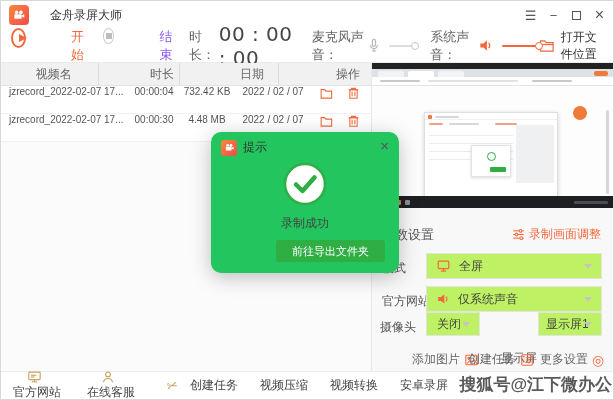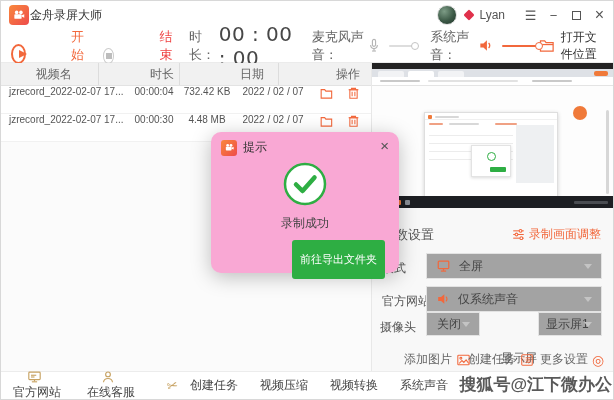--- a/index.html
+++ b/index.html
@@ -7,45 +7,45 @@
   body { font-family:"Liberation Sans", sans-serif; }
   .window{ width:614px; height:400px; position:relative; background:#fff; overflow:hidden;
            border:1px solid #d8d8d8; margin:0 auto; }
 
   
   .titlebar{ position:absolute; top:0; left:0; right:0; height:28px; background:#fff;
              display:flex; align-items:center; }
   .logo{ width:20px; height:20px; margin-left:8px; border-radius:4px;
          background:linear-gradient(135deg,#f9883c,#ee4b4b);
          display:flex; align-items:center; justify-content:center; flex:0 0 auto; }
-  .app-title{ margin-left:1px; font-size:12px; color:#333; }
+  .app-title{ margin-left:21px; font-size:12px; color:#333; }
   .tb-right{ margin-left:auto; display:flex; align-items:center; height:28px; }
   .avatar{ width:20px; height:20px; border-radius:50%;
            background:radial-gradient(circle at 35% 30%, #7d9c86 0%, #3d5a47 55%, #1f3329 100%);
            border:1px solid #e0e0e0; }
   .gem{ width:8px; height:8px; background:#e0314b; transform:rotate(45deg);
         border-radius:1.5px; margin:0 6px 0 8px; }
   .username{ font-size:12px; color:#555; margin-right:14px; }
   .winbtn{ width:23px; height:28px; display:flex; align-items:center; justify-content:center;
            color:#555; font-size:13px; cursor:pointer; }
   .maxbox{ width:9px; height:9px; border:1px solid #555; display:inline-block; }
   .winbtn.close{ font-size:16px; margin-right:2px; }
 
   
   .toolbar{ position:absolute; top:28px; left:0; right:0; height:34px; background:#fff;
             border-bottom:1px solid #ebebeb; display:flex; align-items:center; }
-  .ctl{ display:flex; align-items:flex-end; cursor:pointer;gap:40px; }
+  .ctl{ display:flex; align-items:flex-start; cursor:pointer;gap:40px; }
   .play-circle{ width:20px; height:20px; border:2px solid #f2683c; border-radius:50%; position:relative; }
   .play-tri{ position:absolute; left:6px; top:4px; width:0; height:0;
              border-left:8px solid #f2683c; border-top:4.5px solid transparent; border-bottom:4.5px solid transparent; }
   .start-label{ color:#f2683c; font-size:13px; margin-left:5px; }
   .stop-circle{ width:16px; height:16px; border:1.5px solid #cccccc; border-radius:50%;
                 display:flex; align-items:center; justify-content:center; }
   .stop-sq{ width:6px; height:6px; background:#bdbdbd; }
-  .stop-label{ color:#ef4444; font-size:13px; margin-left:5px; }
+  .stop-label{ color:#8b5cf6; font-size:13px; margin-left:5px; }
   .lbl{ font-size:13px; color:#666; }
   .timer{ font-size:20px; color:#474747; font-family:"DejaVu Sans", sans-serif; letter-spacing:0.5px; margin-left:3px; }
   .slider{ height:2px; background:#ddd; border-radius:2px; position:relative; cursor:pointer; }
   .slider .knob{ position:absolute; right:-4px; top:-3px; width:8px; height:8px; border-radius:50%;
                  background:#fff; border:1.5px solid #c4c4c4; }
   .slider.orange{ background:#f2683c; }
   .slider.orange .knob{ border-color:#f2683c; }
   .open-loc{ margin-left:auto; margin-right:10px; display:flex; align-items:center; cursor:pointer; }
   .open-loc span.txt{ font-size:12px; color:#333; margin-left:5px; }
 
@@ -91,21 +91,21 @@
   .pv-taskbar{ position:absolute; bottom:0; left:0; right:0; height:12px; background:#1d1f23; }
   .tb-ico{ position:absolute; top:3.5px; width:5px; height:5px; border-radius:1px; }
   .pv-tray{ position:absolute; right:5px; top:4.5px; width:34px; height:3px; background:#4a4d52; border-radius:1px; }
 
   .settings{ position:absolute; top:145px; left:0; right:0; bottom:0; }
   .sec-title{ position:absolute; left:10px; top:18px; font-size:13px; color:#555; }
   .adjust{ position:absolute; right:12px; top:18px; display:flex; align-items:center;
            color:#f2683c; font-size:12px; cursor:pointer; }
   .adjust svg{ margin-right:4px; }
   .s-label{ position:absolute; font-size:12px; color:#555; }
-  .select{ position:absolute; background:#a3a3a3; border:1px solid #e3e3e3; display:flex;
+  .select{ position:absolute; background:#bef264; border:1px solid #e3e3e3; display:flex;
            align-items:center; font-size:12px; color:#444; cursor:pointer; }
   .select .ic{ margin-left:9px; display:flex; }
   .select .val{ margin-left:8px; }
   .select .val.noic{ margin-left:10px; }
   .chev{ position:absolute; right:9px; top:50%; margin-top:-2px; width:0; height:0;
          border-left:4px solid transparent; border-right:4px solid transparent; border-top:5px solid #c4c4c4; }
   .qlink{ position:absolute; top:143px; display:flex; align-items:center; font-size:12px;
           color:#666; cursor:pointer; }
   .qlink .ic{ margin-left:4px; display:flex; }
   .gear-glyph{ color:#f2683c; font-size:14px; line-height:1; }
@@ -114,56 +114,51 @@
   .footer{ position:absolute; left:0; right:0; bottom:0; height:28px; background:#fff;
            border-top:1px solid #ececec; display:flex; align-items:center; font-size:12px; color:#444; }
   .f-item{ display:flex; align-items:center; cursor:pointer;flex-direction:column; }
   .f-item .ic{ margin-right:6px; display:flex; }
   .scissors{ color:#c7a262; font-size:13px; transform:rotate(-15deg); display:inline-block; }
 
   .watermark{ position:absolute; right:1px; bottom:3px; font-size:17px; font-weight:bold;
               color:#3d3d3d; opacity:0.85; z-index:60; letter-spacing:0px; }
 
   
-  .dialog{ position:absolute; left:210px; top:131px; width:188px; height:141px; background:#f9a8d4;
+  .dialog{ position:absolute; left:210px; top:131px; width:188px; height:141px; background:#22c55e;
            border-radius:10px; box-shadow:0 4px 20px rgba(0,0,0,0.25); z-index:40; }
   .dlg-head{ position:absolute; top:7px; left:10px; display:flex; align-items:center; }
   .dlg-logo{ width:16px; height:16px; border-radius:3px;
              background:linear-gradient(135deg,#f9883c,#ee4b4b);
              display:flex; align-items:center; justify-content:center; }
   .dlg-title{ font-size:12px; color:#333; margin-left:6px; }
   .dlg-close{ position:absolute; top:6px; right:10px; font-size:15px; color:#555; cursor:pointer; line-height:1; }
   .dlg-check{ position:absolute; left:50%; top:29px; transform:translateX(-50%); }
   .dlg-msg{ position:absolute; top:83px; left:0; right:0; text-align:center; font-size:12px; color:#444; }
-  .dlg-btn{ position:absolute; right:14px; top:108px; height:39px; padding:0 8px; background:#2eae43;
+  .dlg-btn{ position:absolute; right:14px; top:108px; height:22px; padding:0 16px; background:#2eae43;
             border-radius:3px; color:#fff; font-size:11px; display:flex; align-items:center; cursor:pointer; }
 </style>
 </head>
 <body>
 
 <div class="window">
 
   <div class="titlebar">
     <div class="logo">
       <svg width="14" height="14" viewBox="0 0 24 24">
           <g fill="#fff">
         <circle cx="8" cy="7.5" r="3.1"></circle>
             <circle cx="15.3" cy="7.5" r="3.1"></circle>
         <rect x="4" y="10.5" width="12.5" height="8" rx="1.5"></rect>
         <polygon points="16.5,12.5 21,10.5 21,16.5 16.5,14.5"></polygon>
       </g>
         </svg>
     </div>
     <span class="app-title">金舟录屏大师</span>
     <div class="tb-right">
-      <div style="display:flex;align-items:center;cursor:pointer;">
-        <div class="avatar"></div>
-        <span class="gem"></span>
-        <span class="username">Lyan</span>
-      </div>
       <div class="winbtn">☰</div>
       <div class="winbtn">−</div>
       <div class="winbtn">
           <span class="maxbox"></span>
         </div>
       <div class="winbtn close">×</div>
     </div>
   </div>
 
   <div class="toolbar">
@@ -351,21 +346,21 @@
       <div class="select" style="left:54px;top:104px;width:54px;height:24px;">
         <span class="val noic">关闭</span>
         <span class="chev"></span>
       </div>
       <span class="s-label" style="left:129px;top:97px;margin-top:45px;">显示屏</span>
       <div class="select" style="left:166px;top:104px;width:64px;height:24px;">
         <span class="val noic" style="margin-left:7px;">显示屏1</span>
         <span class="chev"></span>
       </div>
 
-      <div class="qlink" style="left:32px;text-align:center;">
+      <div class="qlink" style="left:40px;text-align:center;">
         <span>添加图片</span>
         <span class="ic">
           <svg width="15" height="14" viewBox="0 0 16 16" fill="none" stroke="#f2683c" stroke-width="1.2">
             <rect x="1.5" y="2.5" width="13" height="11" rx="1"></rect>
               <circle cx="5" cy="6" r="1.1"></circle>
             <path d="M3 12 l3.2-3.4 2.2 2.2 2.6-3 3 4.2"></path>
           </svg>
         </span>
       </div>
       <div class="qlink" style="left:96px;">
@@ -415,21 +410,21 @@
     <div class="f-item" style="margin-left:12px;">
       <span>创建任务</span>
     </div>
     <div class="f-item" style="margin-left:22px;">
       <span>视频压缩</span>
     </div>
     <div class="f-item" style="margin-left:22px;">
       <span>视频转换</span>
     </div>
     <div class="f-item" style="margin-left:22px;">
-      <span>系统声音</span>
+      <span>安卓录屏</span>
     </div>
   </div>
 
   <div class="watermark">搜狐号@江下微办公</div>
 
   <div class="dialog">
     <div class="dlg-head">
       <div class="dlg-logo">
         <svg width="11" height="11" viewBox="0 0 24 24">
             <g fill="#fff">

